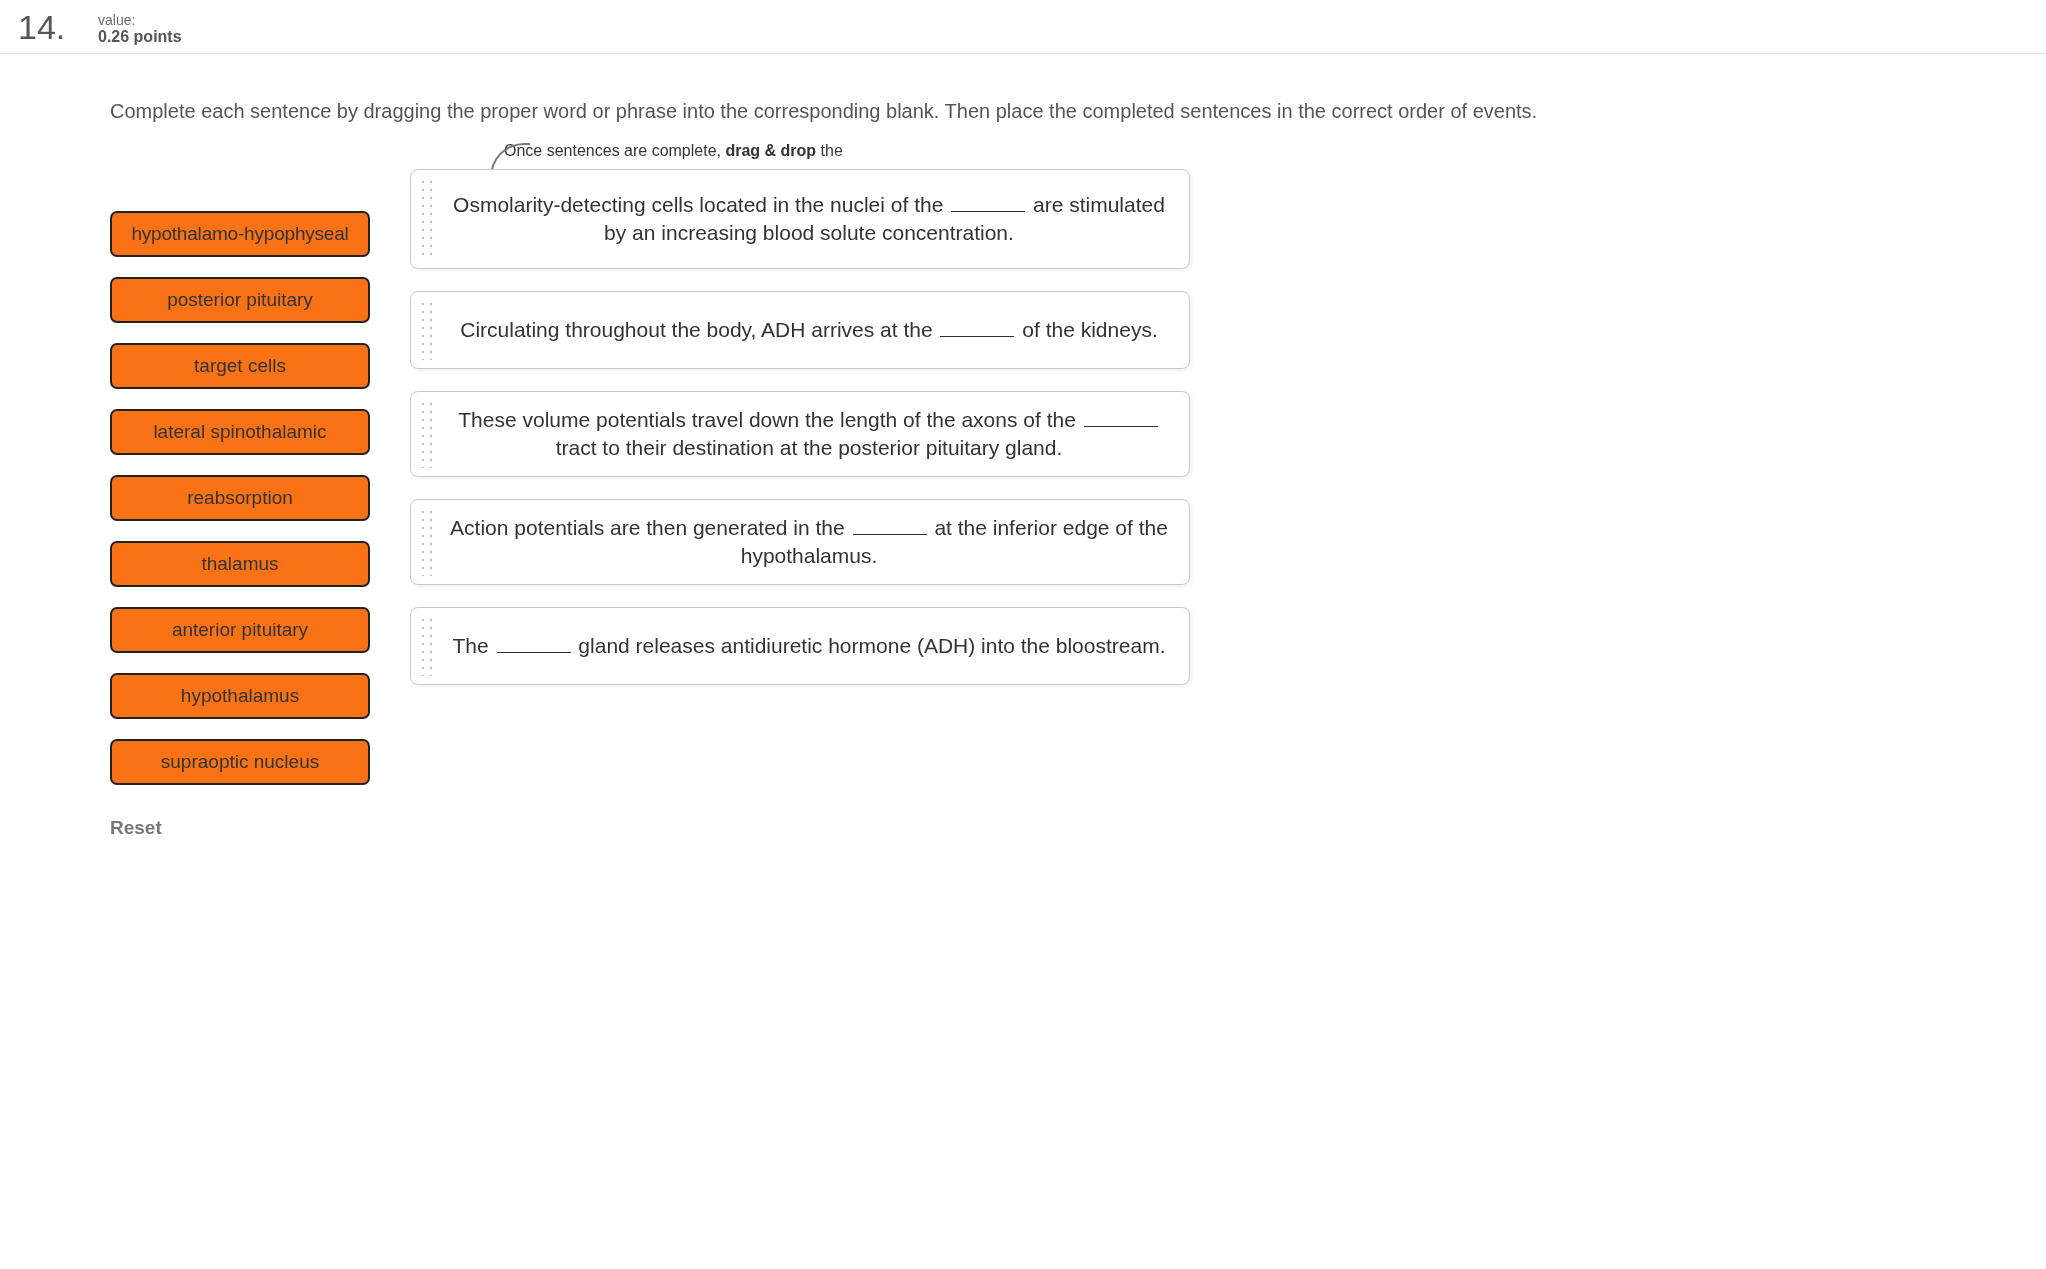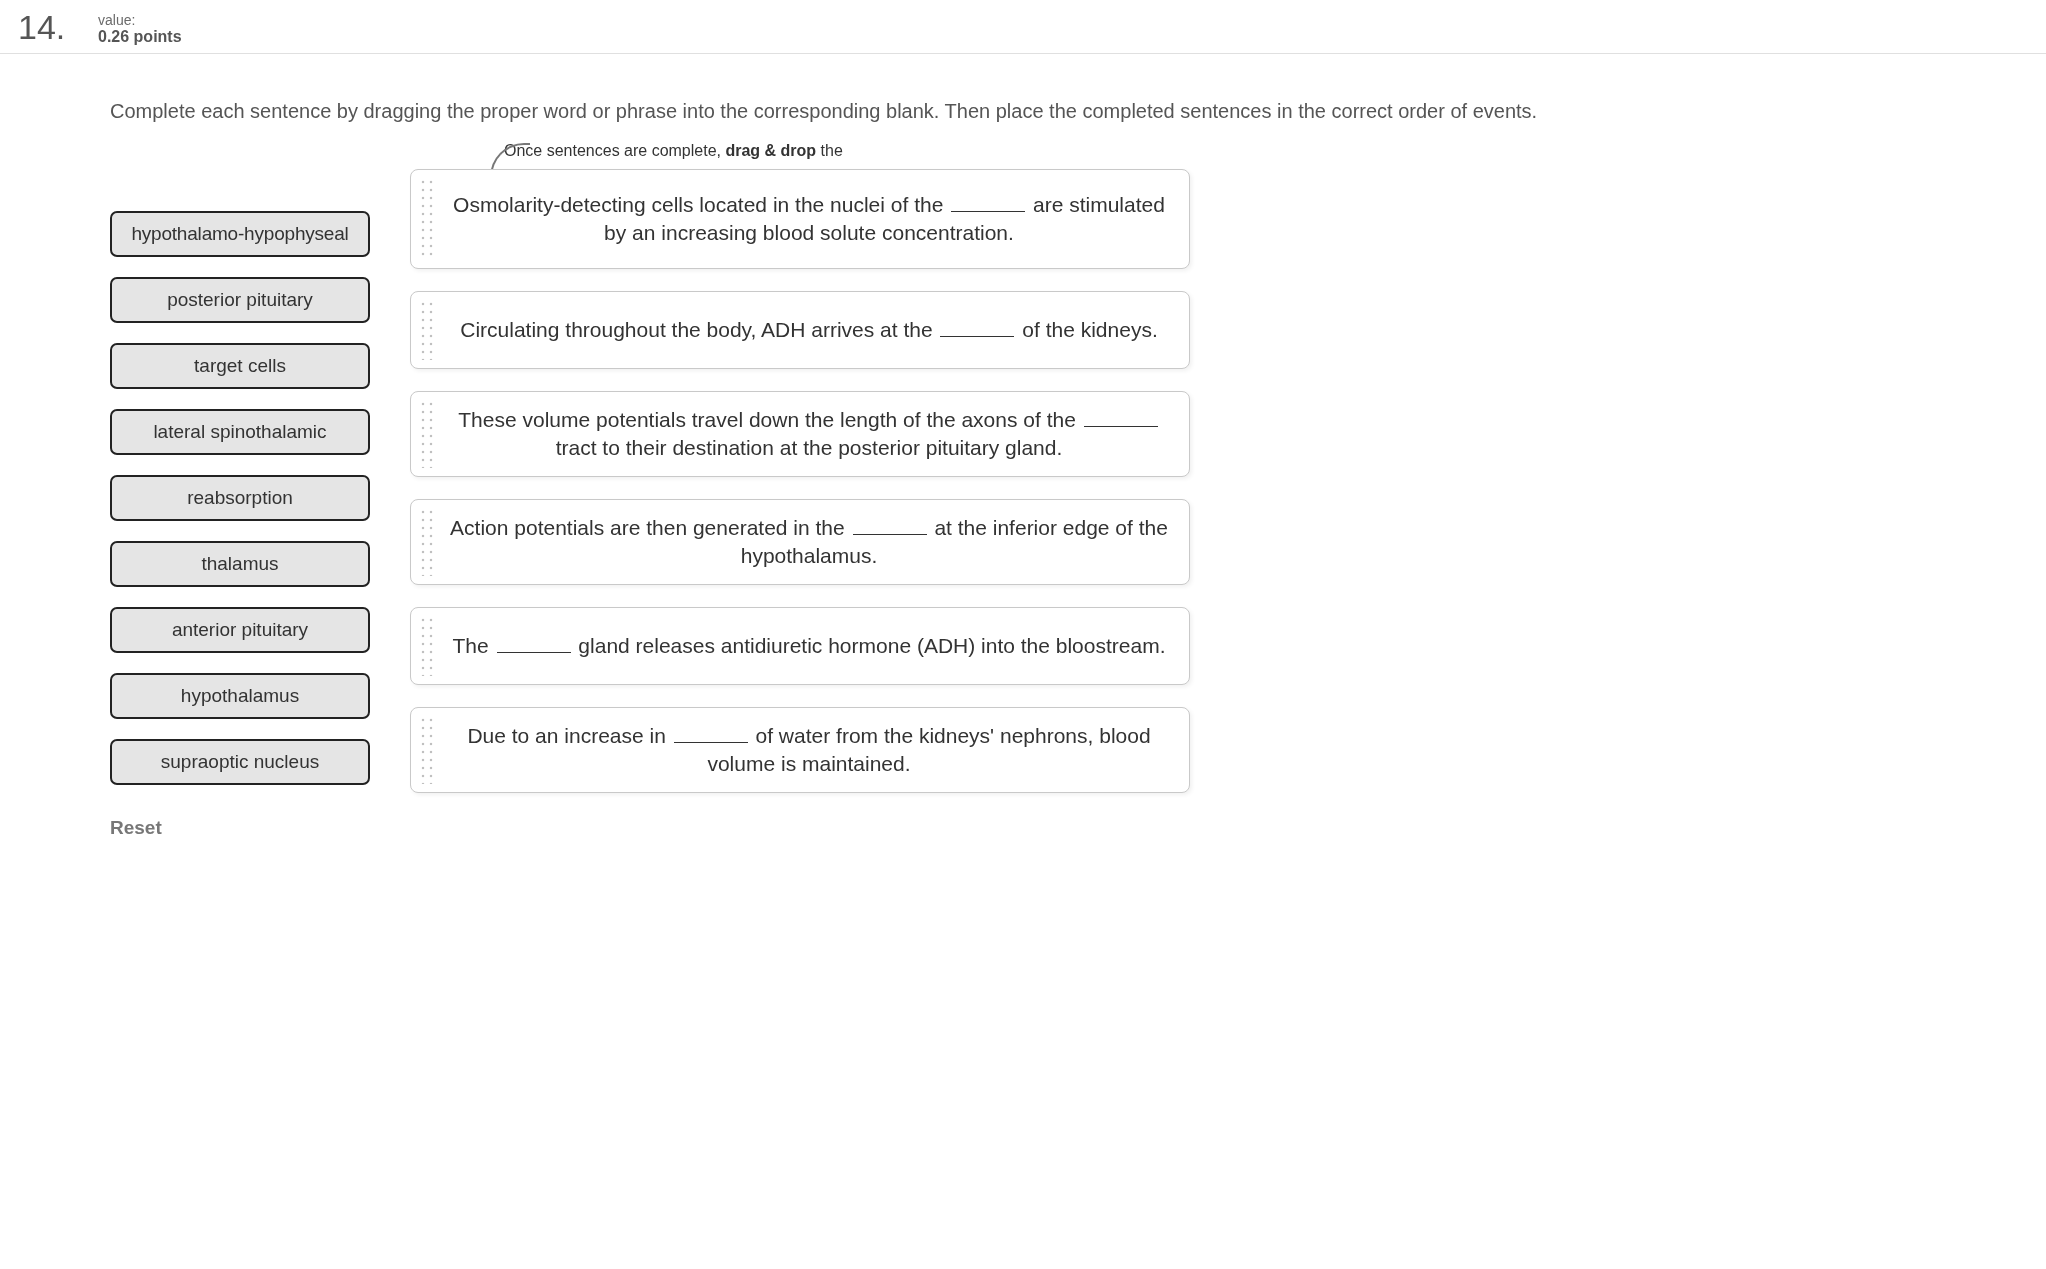--- a/index.html
+++ b/index.html
@@ -54,21 +54,21 @@
     align-items: flex-start;
   }
   .left-col {
     width: 260px;
     margin-right: 40px;
     margin-top: 70px;
   }
   .chip {
     border: 2px solid #222;
     border-radius: 7px;
-    background: #e5e5e5;
+    background: #f97316;
     height: 46px;
     line-height: 42px;
     text-align: center;
     font-size: 19px;
     color: #333;
     margin-bottom: 20px;
     cursor: move;
     padding: 0 6px;
     overflow: hidden;
     box-sizing: border-box;
@@ -239,24 +239,18 @@
           </div>
         </div>
 
         <div class="story-card">
           <div class="grip"></div>
           <div class="story-text">
             <span>The </span><span class="blank"></span><span> gland releases antidiuretic hormone (ADH) into the bloostream.</span>
           </div>
         </div>
 
-        <div class="story-card">
-          <div class="grip"></div>
-          <div class="story-text">
-            <span>Due to an increase in </span><span class="blank"></span><span> of water from the kidneys' nephrons, blood volume is maintained.</span>
-          </div>
-        </div>
 
       </div>
 
     </div>
   </div>
 </div>
 
 </body></html>

